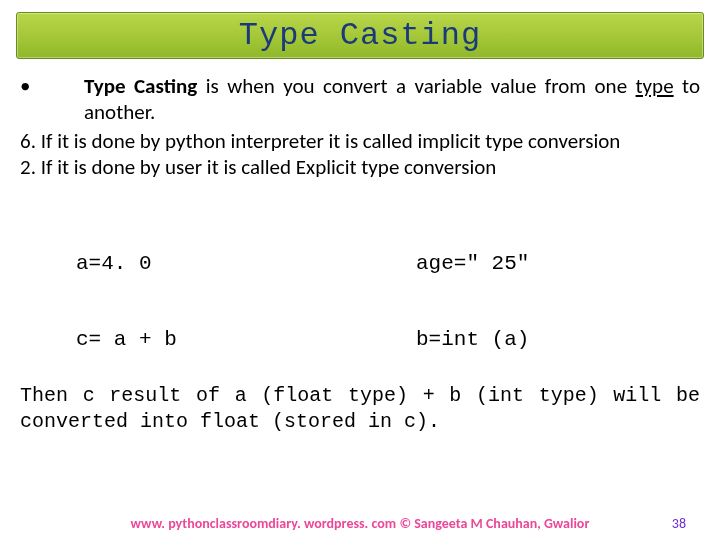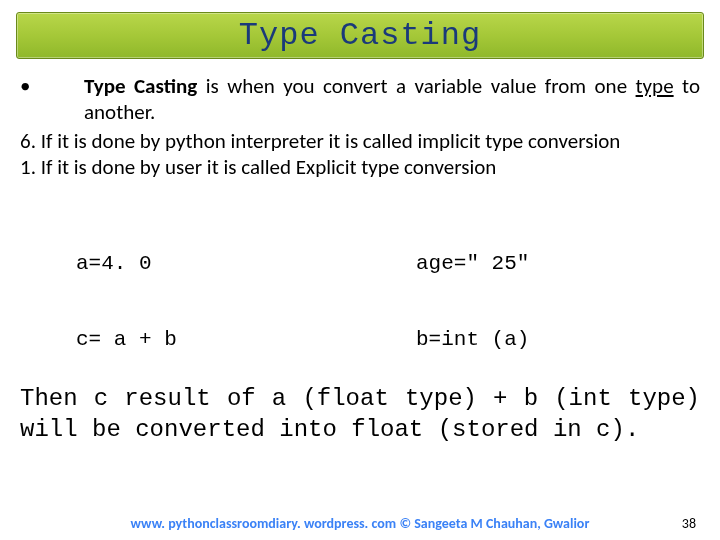--- a/index.html
+++ b/index.html
@@ -59,40 +59,40 @@
   .ex-col {
     flex: 1;
   }
   .ex-indent {
     padding-left: 56px;
     margin-top: 48px;
   }
   .conclusion {
     margin-top: 28px;
     font-family: "MS Gothic", "Courier New", monospace;
-    font-size: 24px;
+    font-size: 20px;
     text-align: justify;
     line-height: 1.3;
   }
   .footer {
     position: absolute;
     bottom: 8px;
     left: 0;
     width: 720px;
     text-align: center;
     font-size: 14px;
     font-weight: bold;
-    color: #3b82f6;
+    color: #ec4899;
   }
   .page-num {
     position: absolute;
     bottom: 8px;
-    right: 24px;
+    right: 34px;
     font-size: 14px;
-    color: #000000;
+    color: #6d28d9;
   }
   b { font-weight: bold; }
   u { text-decoration: underline; }
 </style>
 </head>
 <body>
 
 <div class="title-box">
   <span class="title-text">Type Casting</span>
 </div>
@@ -100,21 +100,21 @@
 <div class="content">
 
   <div class="bullet-row">
     <div class="bullet">•</div>
     <div class="bullet-text">
       <b>Type Casting</b><span> is when you convert a variable value from one </span><u>type</u><span> to another.</span>
     </div>
   </div>
 
   <div class="plain-line">6. If it is done by python interpreter it is called implicit type conversion</div>
-  <div class="plain-line">1. If it is done by user it is called Explicit type conversion</div>
+  <div class="plain-line">2. If it is done by user it is called Explicit type conversion</div>
 
   <div class="ex-block">
     <div class="ex-col">
       <div class="ex-indent">a=4. 0</div>
       <div class="ex-indent">c= a + b</div>
     </div>
     <div class="ex-col">
       <div class="ex-indent">age=" 25"</div>
       <div class="ex-indent">b=int (a)</div>
     </div>

